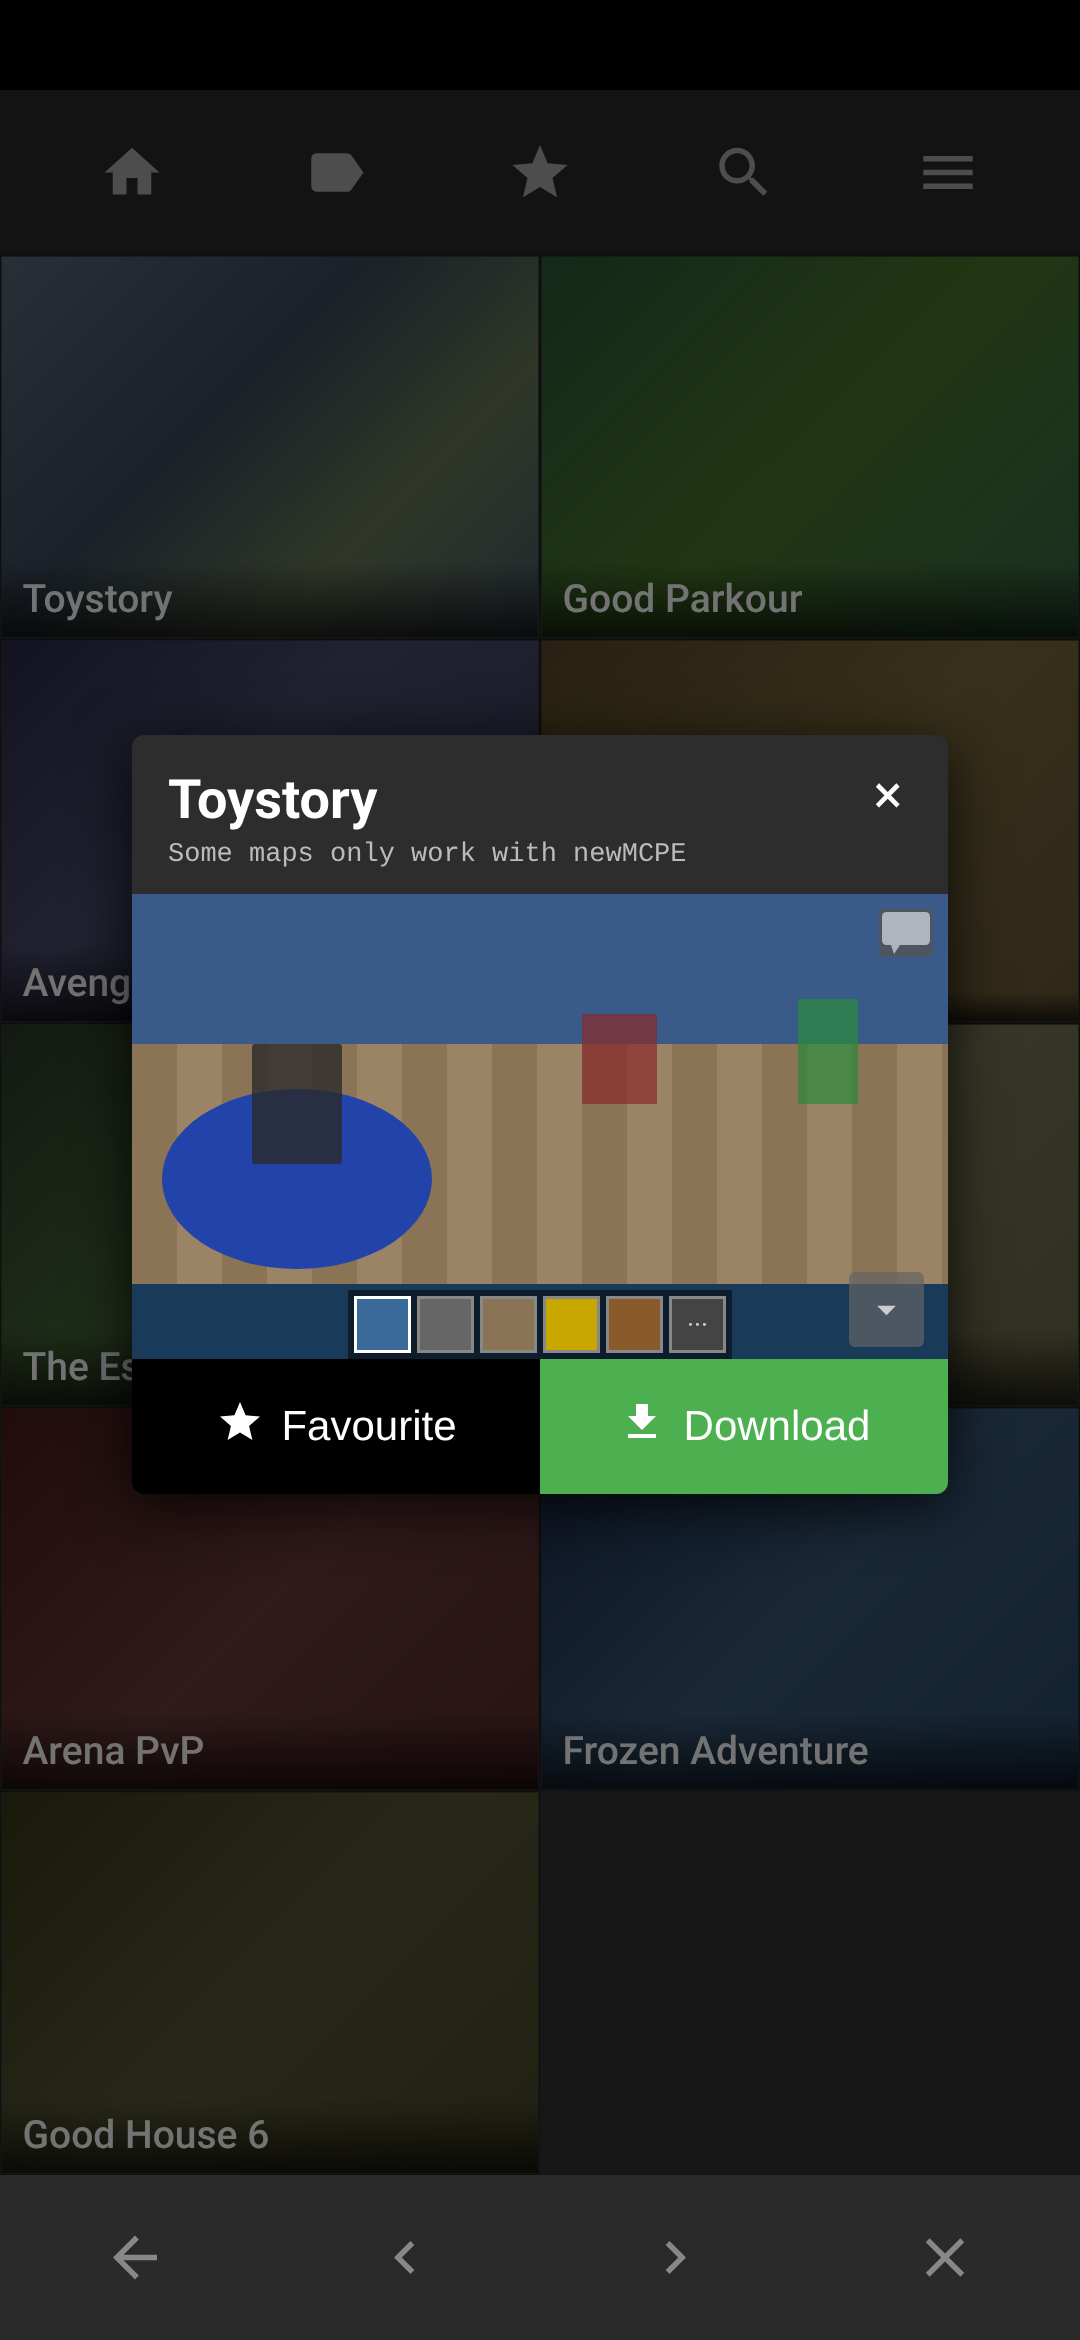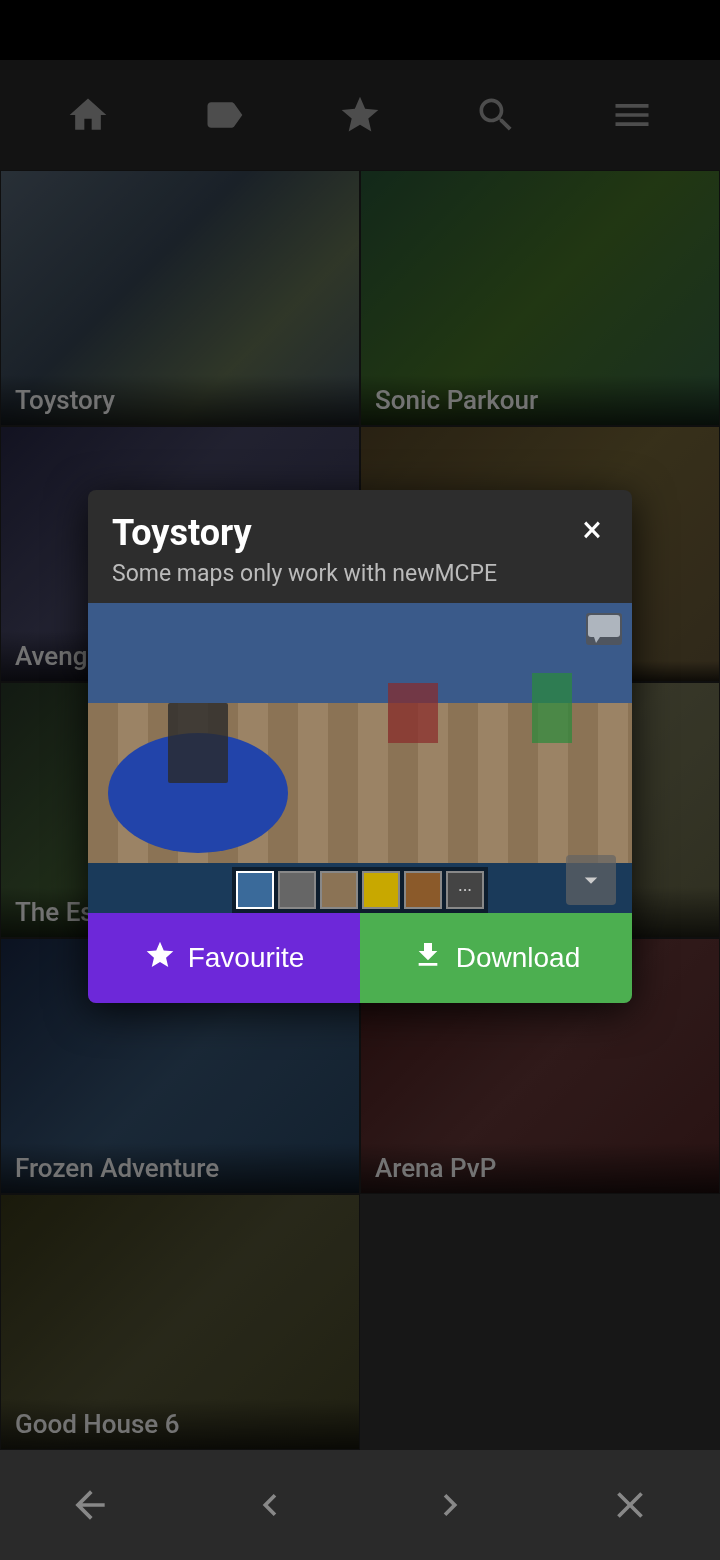--- a/index.html
+++ b/index.html
@@ -125,21 +125,22 @@
       position: relative;
     }
     .modal-title {
       color: #fff;
       font-size: 36px;
       font-weight: bold;
       margin-bottom: 6px;
     }
     .modal-subtitle {
       color: #bbb;
-      font-size: 23px;
+      font-size: 18px;
+      font-family: Liberation Mono, monospace;
     }
     .modal-close {
       position: absolute;
       top: 18px;
       right: 18px;
       color: #fff;
       font-size: 36px;
       cursor: pointer;
       width: 44px;
       height: 44px;
@@ -225,21 +226,21 @@
       opacity: 0.8;
     }
 
     
     .modal-buttons {
       display: flex;
       height: 90px;
     }
     .btn-favourite {
       flex: 1;
-      background: #6d28d9;
+      background: #000000;
       border: none;
       color: #fff;
       font-size: 28px;
       font-weight: 500;
       display: flex;
       align-items: center;
       justify-content: center;
       gap: 12px;
       cursor: pointer;
     }
@@ -344,21 +345,21 @@
 
 <div class="content-grid">
 
   <div class="grid-cell">
     <div class="cell-bg-pattern pattern-toystory" style="width:100%;height:100%;"></div>
     <div class="cell-label">Toystory</div>
   </div>
 
   <div class="grid-cell">
     <div class="cell-bg-pattern pattern-sonic" style="width:100%;height:100%;"></div>
-    <div class="cell-label">Sonic Parkour</div>
+    <div class="cell-label">Good Parkour</div>
   </div>
 
   <div class="grid-cell">
     <div class="cell-bg-pattern pattern-avengers" style="width:100%;height:100%;"></div>
     <div class="cell-label">Avenge...</div>
   </div>
 
   <div class="grid-cell">
     <div class="cell-bg-pattern pattern-right2" style="width:100%;height:100%;"></div>
     <div class="cell-label"></div>
@@ -368,27 +369,27 @@
     <div class="cell-bg-pattern pattern-earth" style="width:100%;height:100%;"></div>
     <div class="cell-label">The Es...</div>
   </div>
 
   <div class="grid-cell">
     <div class="cell-bg-pattern pattern-quartz" style="width:100%;height:100%;"></div>
     <div class="cell-label">Quartz...</div>
   </div>
 
   <div class="grid-cell">
+    <div class="cell-bg-pattern pattern-arena" style="width:100%;height:100%;"></div>
+    <div class="cell-label">Arena PvP</div>
+  </div>
+
+  <div class="grid-cell">
     <div class="cell-bg-pattern pattern-frozen" style="width:100%;height:100%;"></div>
     <div class="cell-label">Frozen Adventure</div>
-  </div>
-
-  <div class="grid-cell">
-    <div class="cell-bg-pattern pattern-arena" style="width:100%;height:100%;"></div>
-    <div class="cell-label">Arena PvP</div>
   </div>
 
 
   <div class="grid-cell">
     <div class="cell-bg-pattern pattern-goodhouse" style="width:100%;height:100%;"></div>
     <div class="cell-label">Good House 6</div>
   </div>
 
 </div>
 

